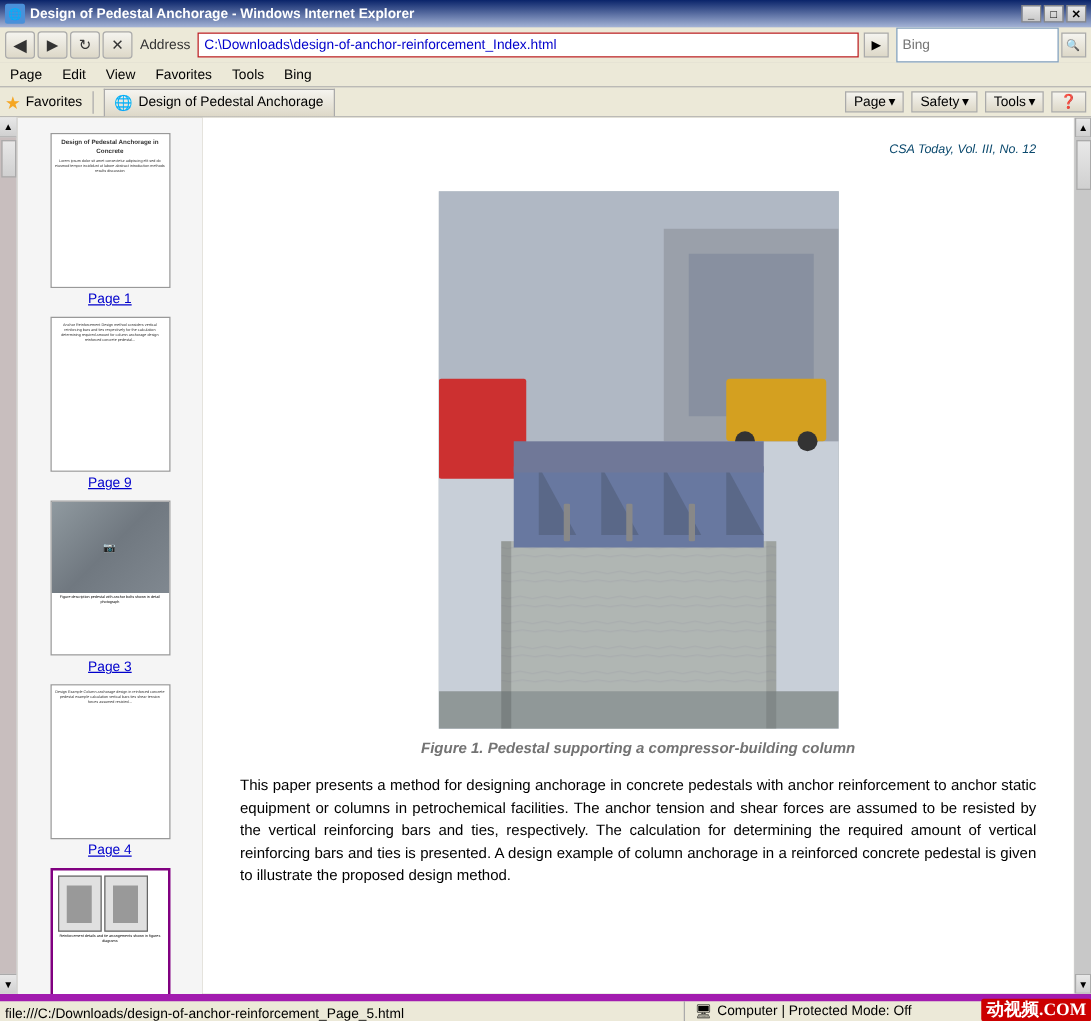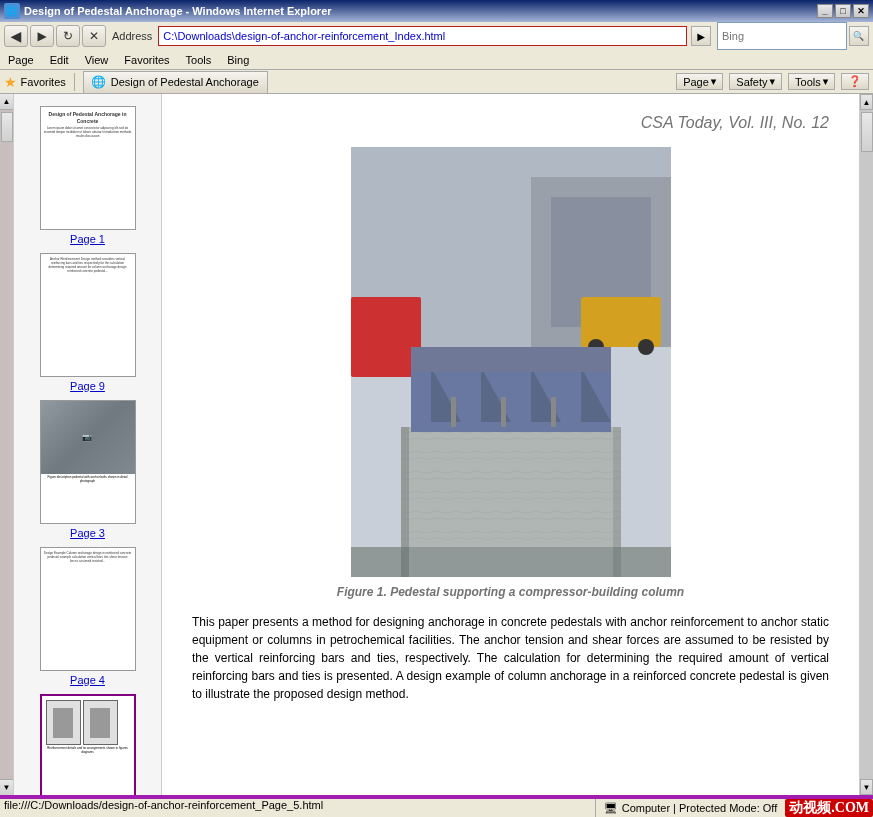--- a/index.html
+++ b/index.html
@@ -174,23 +174,23 @@
       flex: 1;
       background: white;
       overflow-y: auto;
       overflow-x: hidden;
       padding: 20px 30px;
       position: relative;
     }
     .content-header {
       text-align: right;
       font-style: italic;
-      font-size: 16px;
-      color: #737373;
-      margin-bottom: 15px;
+      font-size: 10px;
+      color: #0c4a6e;
+      margin-bottom: 28px;
     }
     .main-image {
       display: block;
       margin: 0 auto 8px auto;
       width: 320px;
       height: 430px;
       background: linear-gradient(135deg, #b0b8c0 0%, #8090a0 30%, #a0a8b0 60%, #c0c8d0 100%);
       position: relative;
       overflow: hidden;
     }
@@ -215,25 +215,26 @@
     .sidebar::-webkit-scrollbar-thumb { background: #c0c0c0; border: 1px solid #aaa; }
 
     
     .status-bar {
       position: fixed;
       bottom: 0;
       left: 0;
       width: 873px;
       height: 22px;
       background: #ece9d8;
-      border-top: 4px solid #a21caf;
-      display: flex;
-      align-items: flex-start;
+      border-top: 6px solid #a21caf;
+      display: flex;
+      align-items: flex-end;
       font-size: 11px;
       color: #000;
+      gap: 48px;
     }
     .status-url { flex: 1; padding: 0 4px; }
     .status-zone {
       border-left: 1px solid #aaa;
       padding: 0 8px;
       display: flex;
       align-items: center;
       gap: 4px;
       height: 100%;
     }

